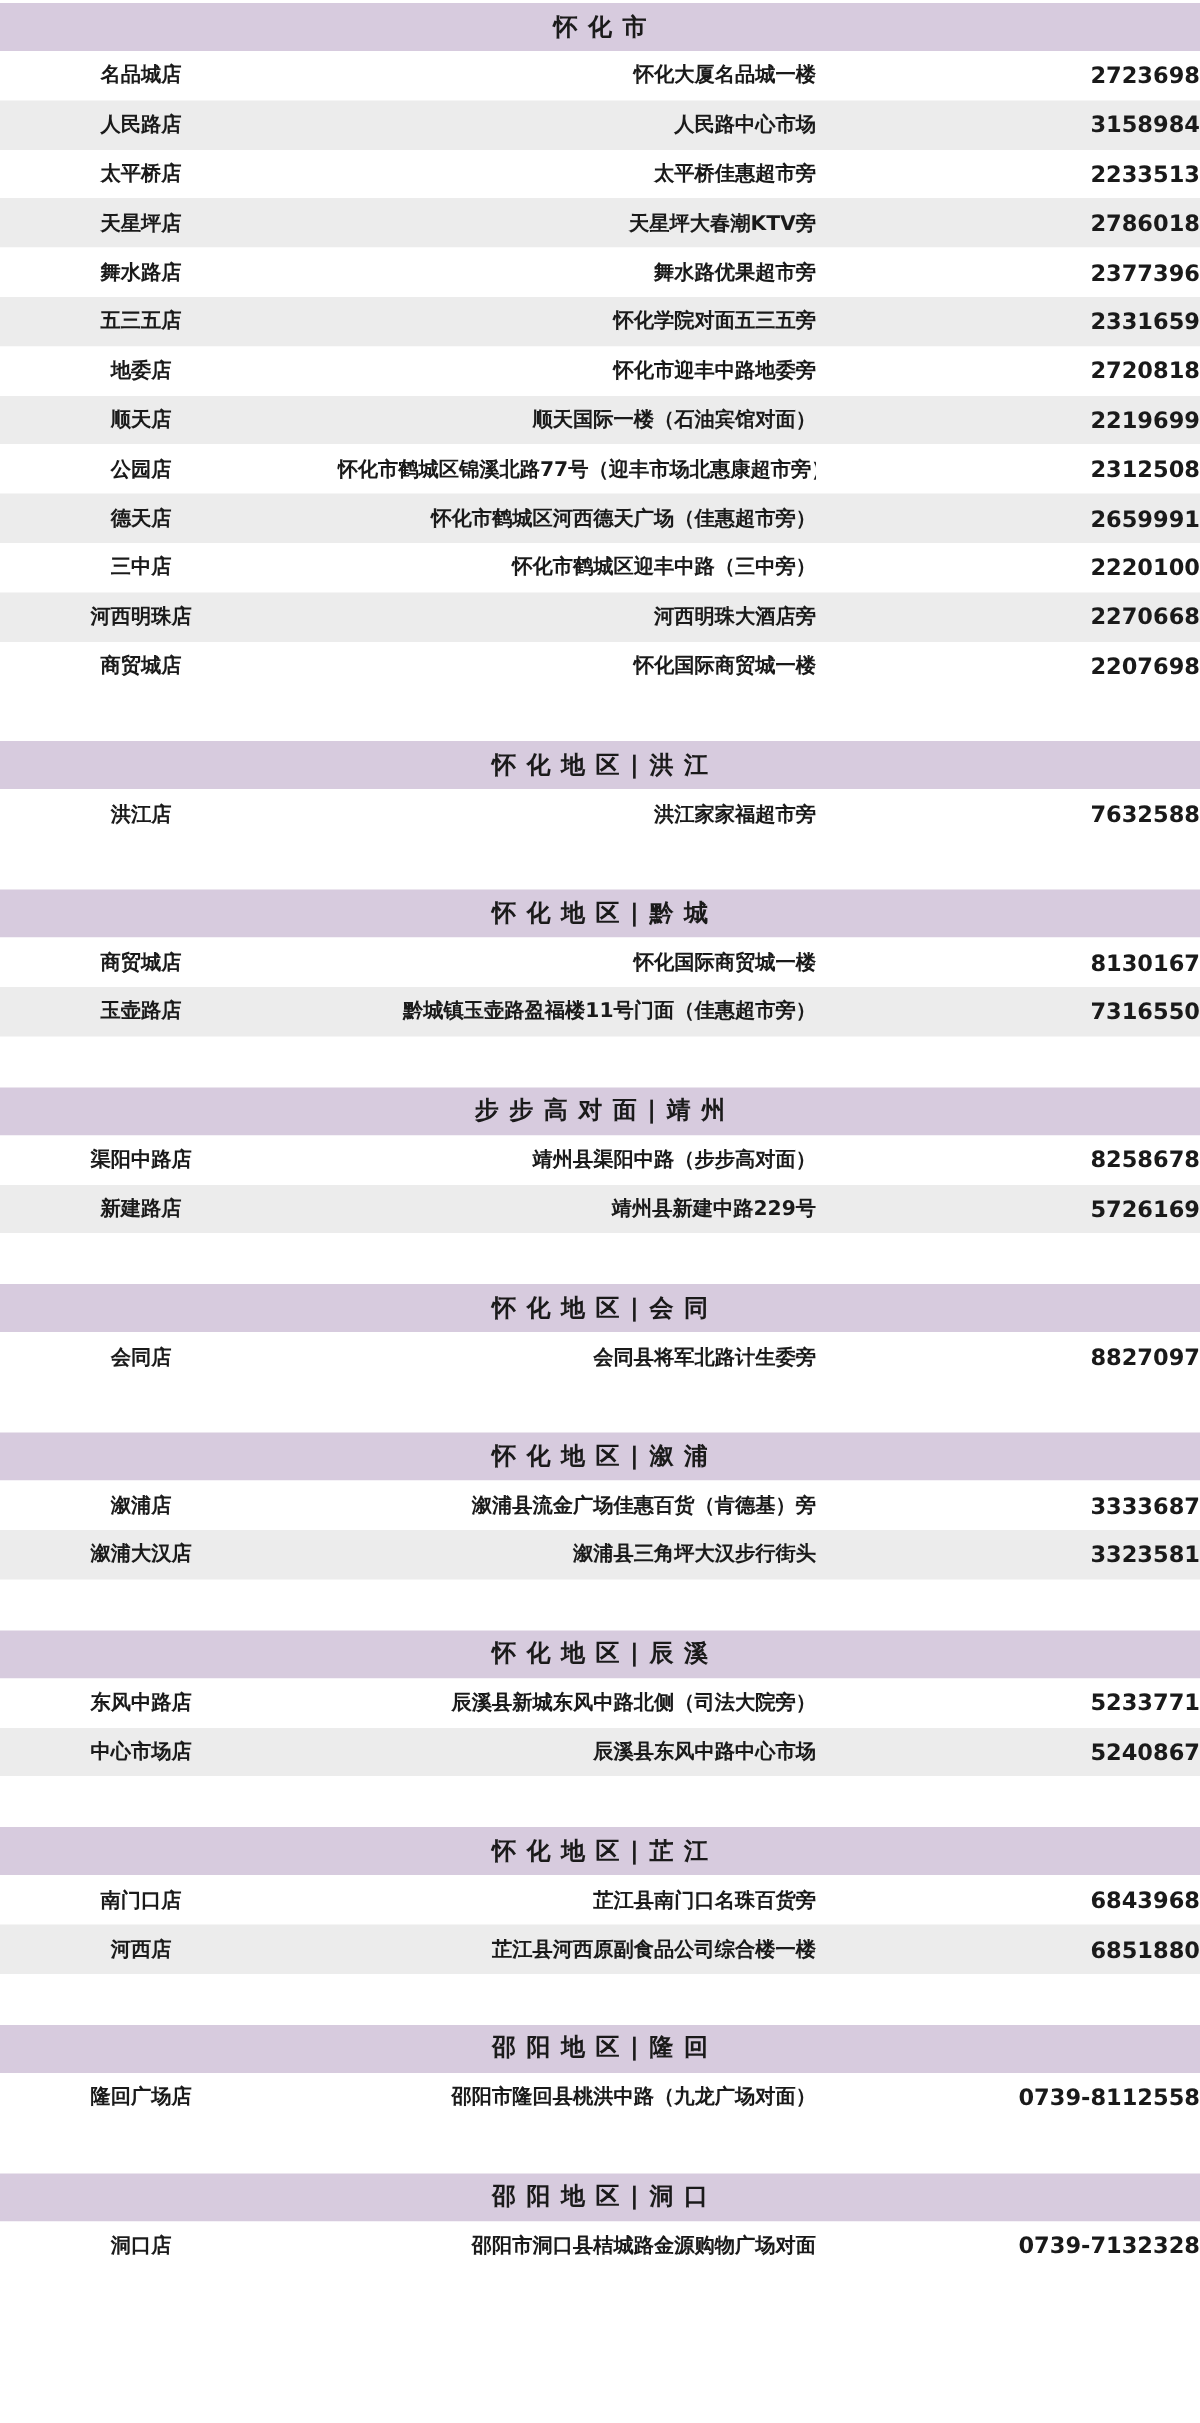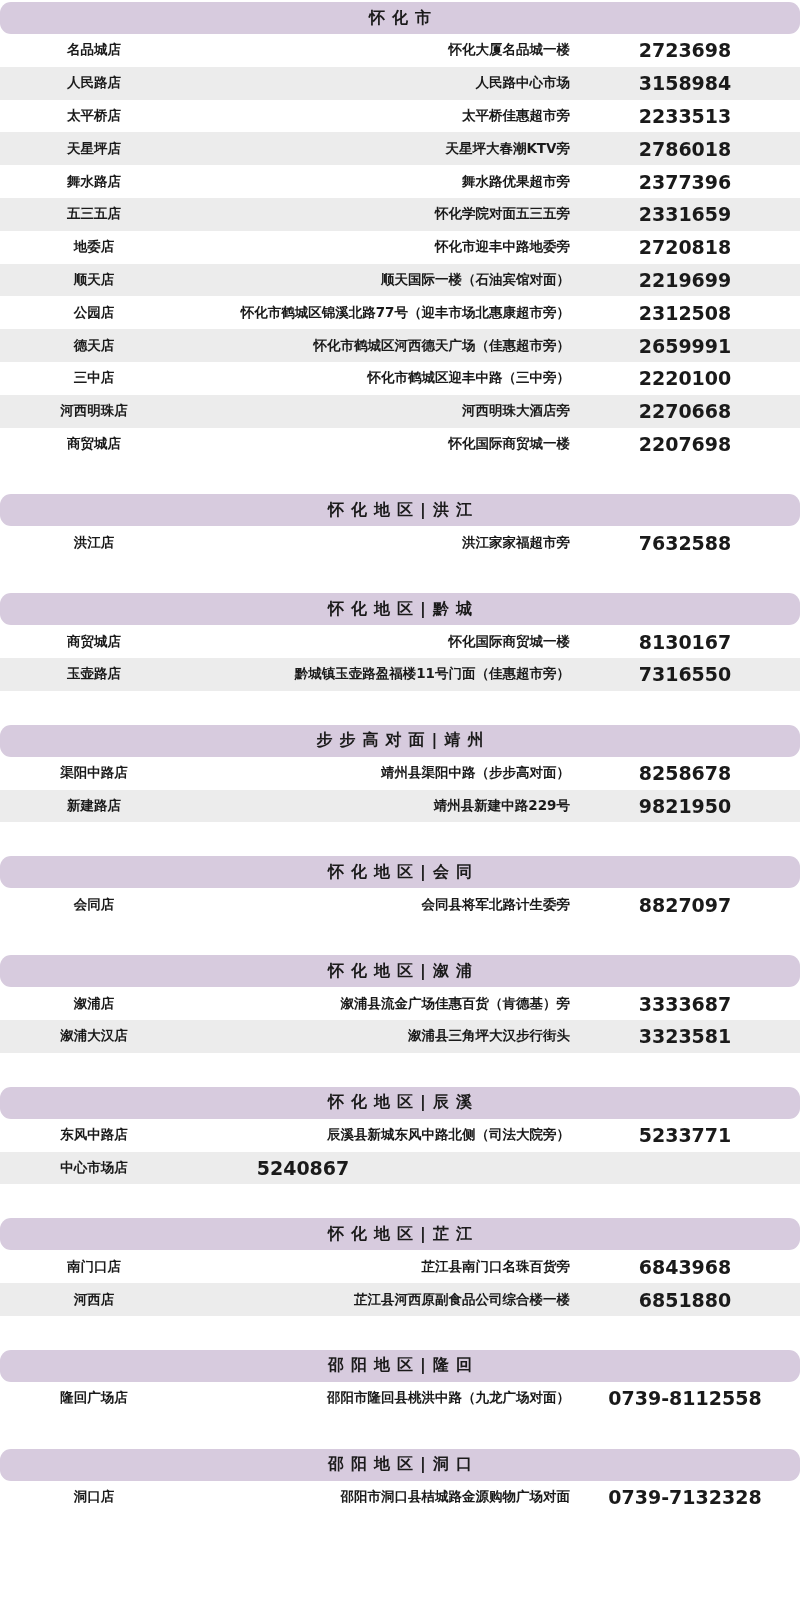--- a/index.html
+++ b/index.html
@@ -23,35 +23,35 @@
   }
   .section:last-child {
     margin-bottom: 0;
   }
   .section-header {
     height: 32px;
     background: var(--header-bg, #d7cbde);
     display: flex;
     align-items: center;
     justify-content: center;
-    border-radius: 11px;
   }
   .section-title {
     font-size: 16px;
     font-weight: bold;
     letter-spacing: 7px;
     margin-right: -7px; 
     color: var(--text-color, #1a1a1a);
     white-space: nowrap;
   }
   .rows .row {
     height: 32.8px;
     display: flex;
     align-items: center;
     background: #ffffff;
+    gap: 26px;
   }
   .rows .row:nth-child(even) {
     background: var(--row-alt-bg, #ececec);
   }
   .cell {
     overflow: hidden;
     white-space: nowrap;
     font-weight: bold;
   }
   .cell.name {
@@ -60,22 +60,22 @@
     font-size: 13.5px;
   }
   .cell.addr {
     flex: 1;
     text-align: right;
     font-size: 13.5px;
     margin-left: 11px;
   }
   .cell.phone {
     width: 230px;
-    text-align: center;
-    font-size: 19px;
+    text-align: right;
+    font-size: 15px;
   }
 </style>
 </head>
 <body>
 
 <div class="directory" id="sections-root">
   <section class="section">
     <div class="section-header">
       <span class="section-title">怀化市</span>
     </div>
@@ -200,21 +200,21 @@
     <div class="rows">
   <div class="row">
     <div class="cell name">渠阳中路店</div>
     <div class="cell addr">靖州县渠阳中路（步步高对面）</div>
     <div class="cell phone">8258678</div>
   </div>
 
   <div class="row">
     <div class="cell name">新建路店</div>
     <div class="cell addr">靖州县新建中路229号</div>
-    <div class="cell phone">9821950</div>
+    <div class="cell phone">5726169</div>
   </div>
 </div>
   </section>
 
   <section class="section">
     <div class="section-header">
       <span class="section-title">怀化地区|会同</span>
     </div>
     <div class="rows">
   <div class="row">
@@ -250,20 +250,21 @@
     </div>
     <div class="rows">
   <div class="row">
     <div class="cell name">东风中路店</div>
     <div class="cell addr">辰溪县新城东风中路北侧（司法大院旁）</div>
     <div class="cell phone">5233771</div>
   </div>
 
   <div class="row">
     <div class="cell name">中心市场店</div>
+    <div class="cell addr">辰溪县东风中路中心市场</div>
     <div class="cell phone">5240867</div>
   </div>
 </div>
   </section>
 
   <section class="section">
     <div class="section-header">
       <span class="section-title">怀化地区|芷江</span>
     </div>
     <div class="rows">

